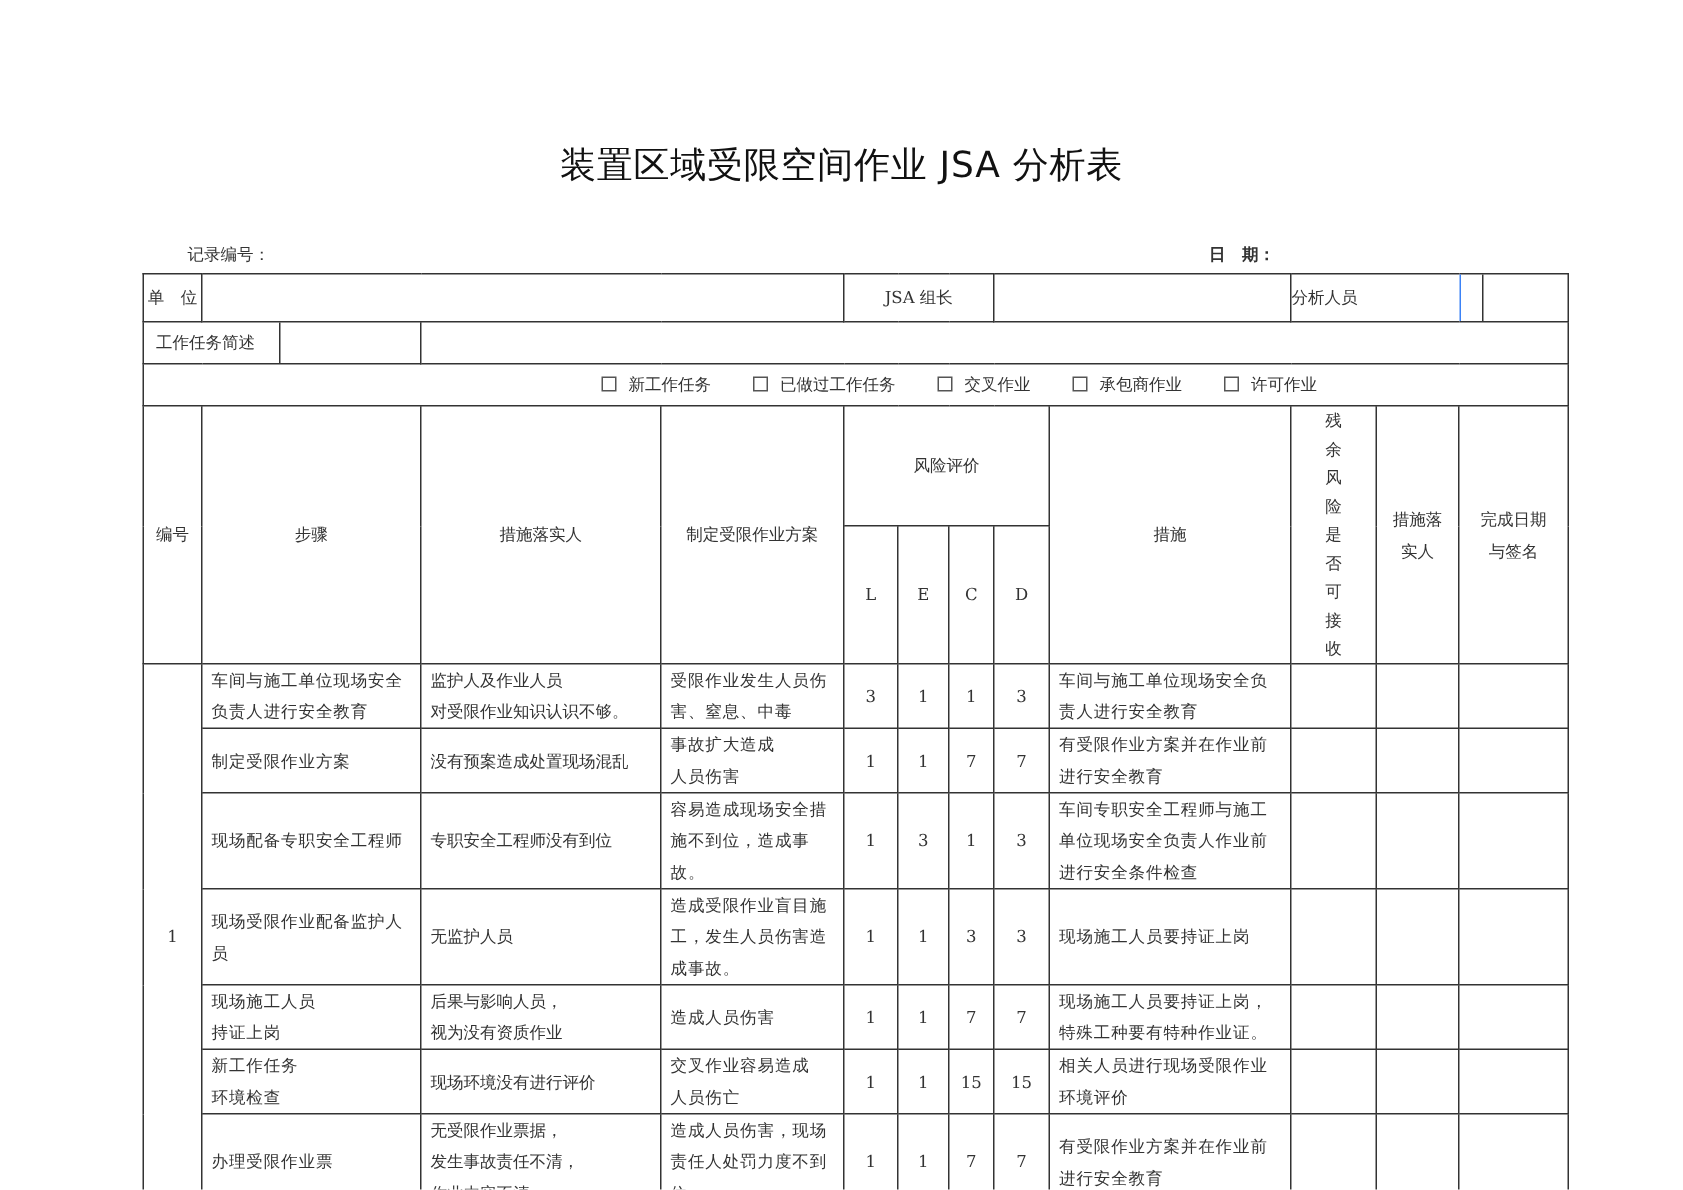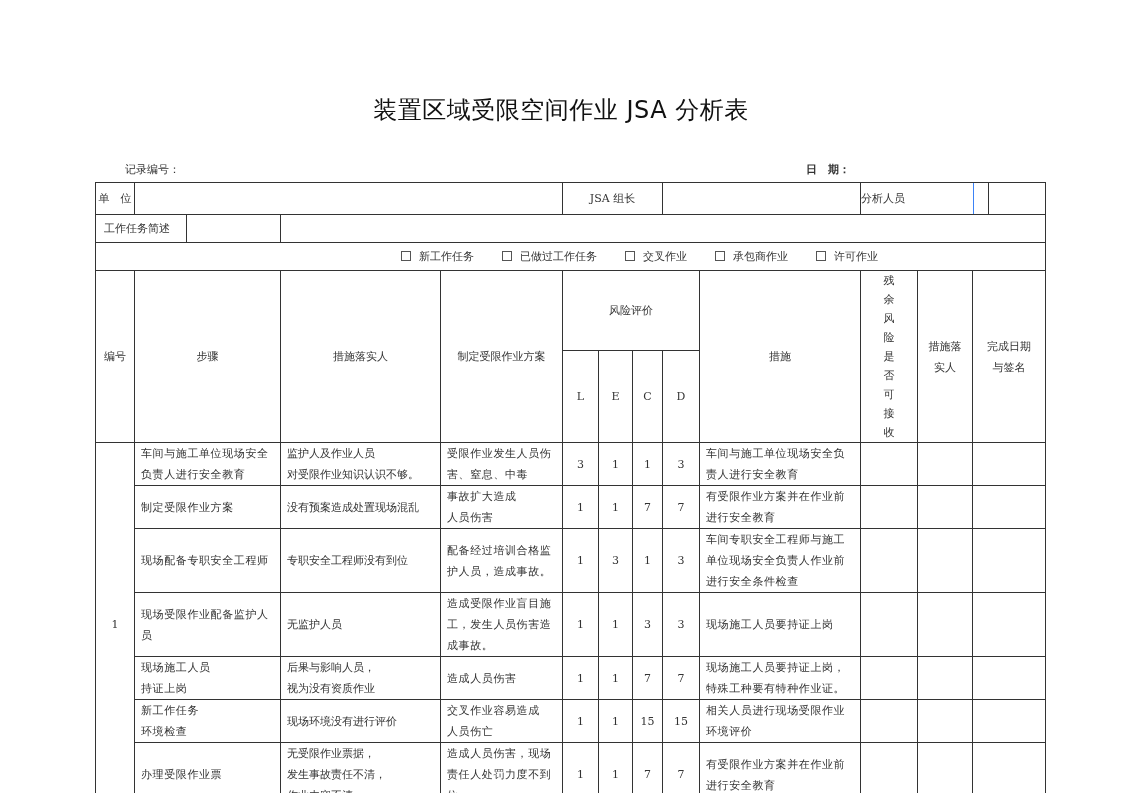--- a/index.html
+++ b/index.html
@@ -107,21 +107,21 @@
         <td class="c" style="white-space: pre-line;">7</td>
         <td class="c" style="white-space: pre-line;">7</td>
         <td class="l just" style="white-space: pre-line;">有受限作业方案并在作业前进行安全教育</td>
         <td class="c" style="white-space: pre-line;"></td>
         <td class="c" style="white-space: pre-line;"></td>
         <td class="c" style="white-space: pre-line;"></td>
       </tr>
       <tr style="height: 63px;">
         <td class="l just" style="white-space: pre-line;">现场配备专职安全工程师</td>
         <td class="l" style="white-space: pre-line;">专职安全工程师没有到位</td>
-        <td class="l just" style="white-space: pre-line;">配备经过培训合格监护人员，造成事故。</td>
+        <td class="l just" style="white-space: pre-line;">容易造成现场安全措施不到位，造成事故。</td>
         <td class="c" style="white-space: pre-line;">1</td>
         <td class="c" style="white-space: pre-line;">3</td>
         <td class="c" style="white-space: pre-line;">1</td>
         <td class="c" style="white-space: pre-line;">3</td>
         <td class="l just" style="white-space: pre-line;">车间专职安全工程师与施工单位现场安全负责人作业前进行安全条件检查</td>
         <td class="c" style="white-space: pre-line;"></td>
         <td class="c" style="white-space: pre-line;"></td>
         <td class="c" style="white-space: pre-line;"></td>
       </tr>
       <tr style="height: 63px;">

